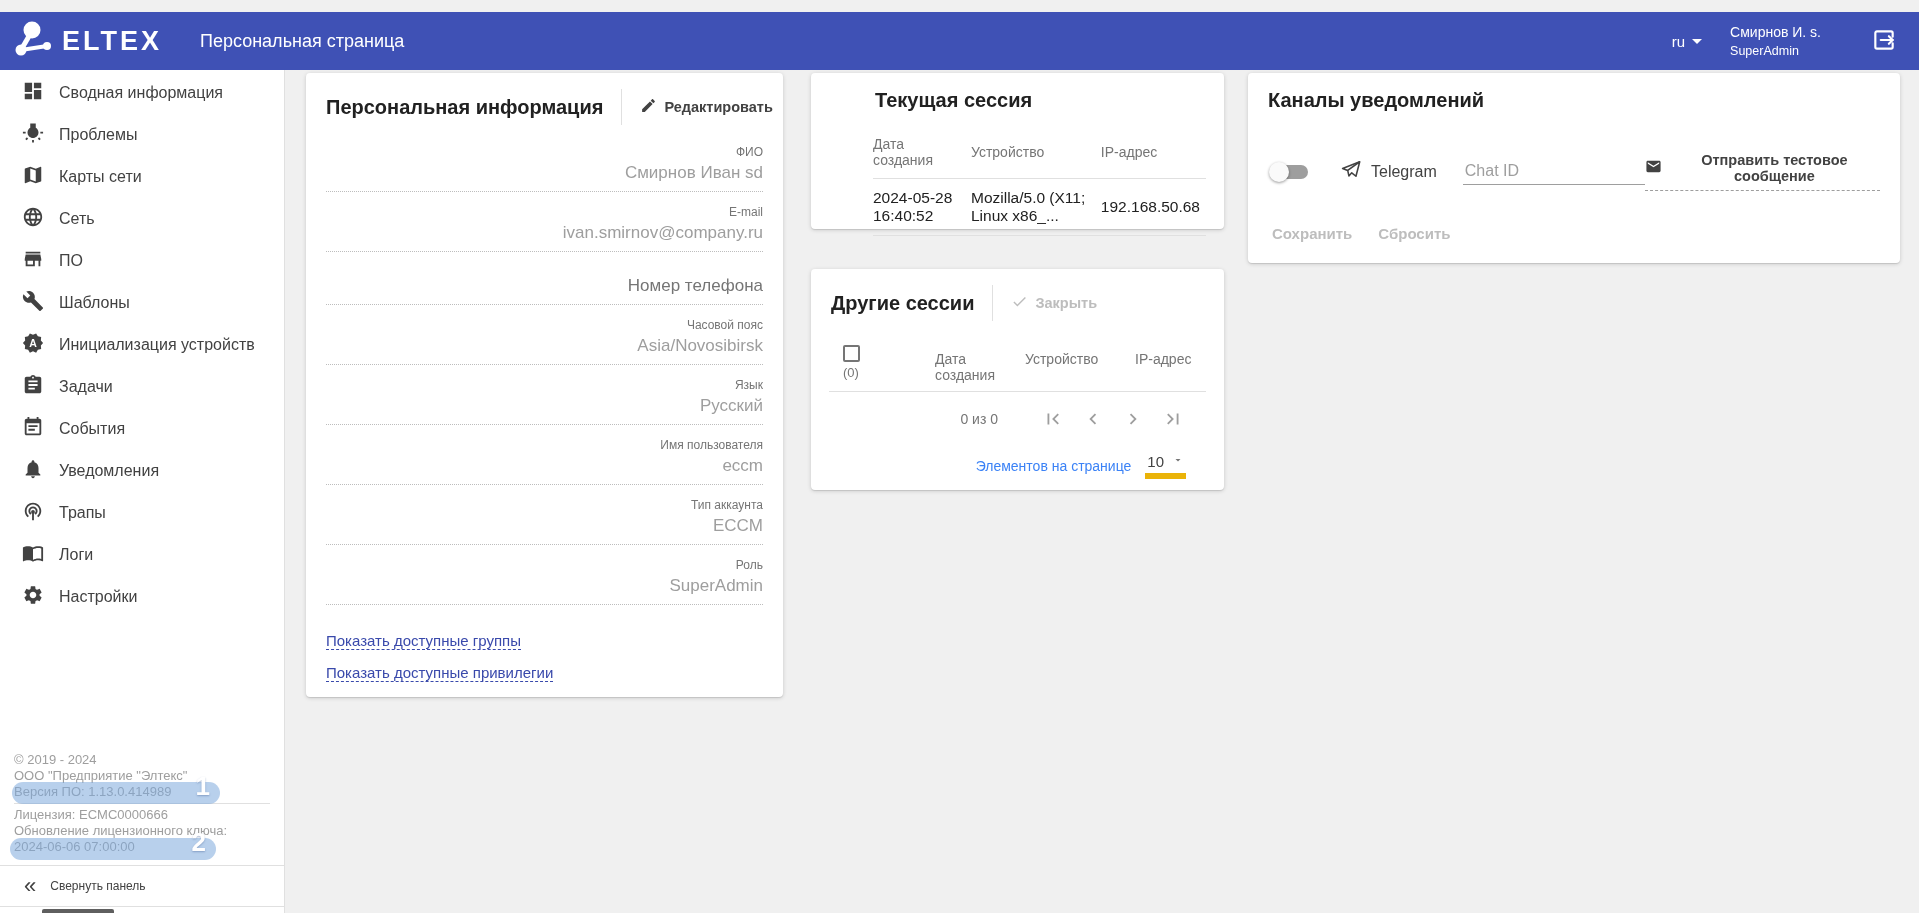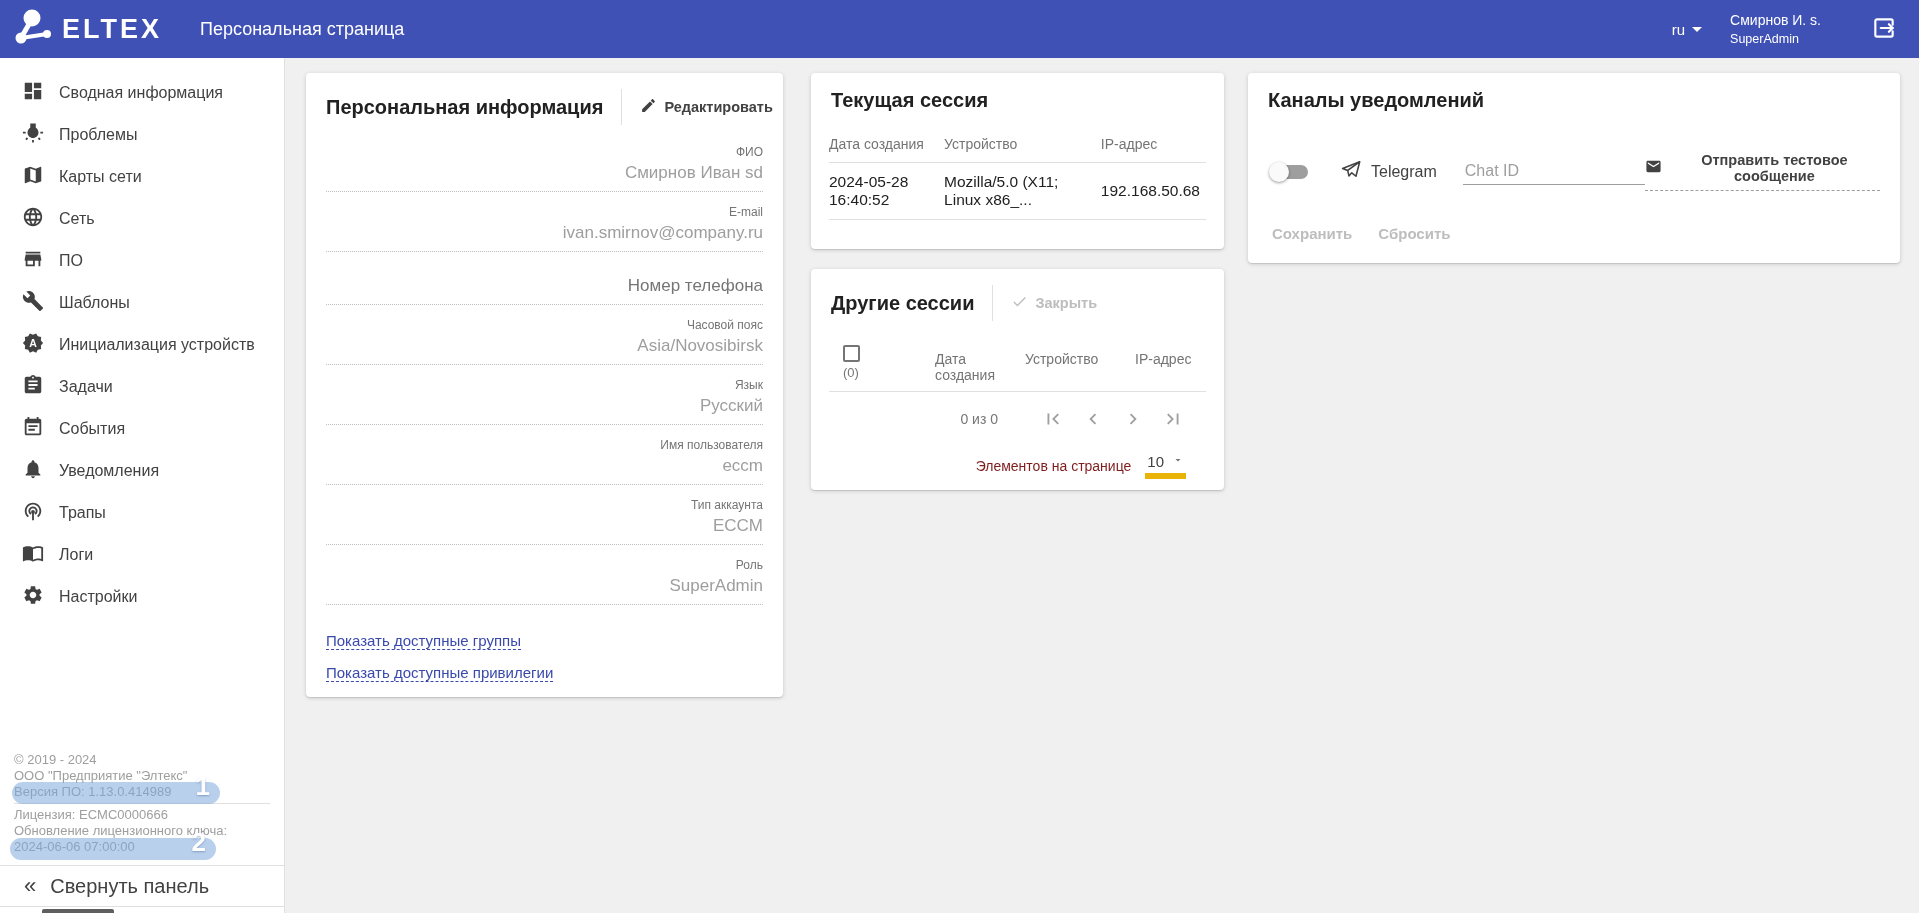--- a/index.html
+++ b/index.html
@@ -1,20 +1,20 @@
 <!DOCTYPE html>
 <html><head>
 <meta charset="utf-8">
 <style>
   * { margin:0; padding:0; box-sizing:border-box; }
   html,body { width:1919px; height:913px; overflow:hidden;
     font-family:"Liberation Sans","DejaVu Sans",sans-serif; background:#f0f0f0; }
 
   
-  .appbar { position:absolute; left:0; top:0; width:1919px; height:58px;
+  .appbar { position:absolute; left:0; top:12px; width:1919px; height:58px;
     background:#3f51b5; color:#fff; display:flex; align-items:center; z-index:30; }
   .logo { display:flex; align-items:center; gap:8px; padding-left:12px; width:190px; }
   .logo-text { font-size:27px; font-weight:700; letter-spacing:3px; }
   .appbar-title { font-size:18px; font-weight:500; margin-left:10px; }
   .appbar-right { margin-left:auto; display:flex; align-items:center; gap:28px; padding-right:22px; }
   .lang { display:flex; align-items:center; gap:7px; font-size:15px; cursor:pointer; }
   .lang-caret { width:0; height:0; border-left:5px solid transparent; border-right:5px solid transparent; border-top:5px solid #fff; }
   .userblock { display:flex; flex-direction:column; gap:4px; }
   .username { font-size:14px; cursor:pointer; }
   .userrole { font-size:12.5px; }
@@ -34,21 +34,21 @@
   .side-footer .fline { white-space:nowrap; }
   .foot-hr { border:none; border-top:1px solid #e0e0e0; margin:3px 0; }
   .ann-capsule { position:absolute; background:rgba(125,170,220,0.55); border-radius:12px; height:22px; pointer-events:none; }
   .ann-num { position:absolute; right:10px; top:-4px; color:#fff; font-size:26px; font-weight:800;
     text-shadow:0 1px 2px rgba(70,100,150,.45); font-style:normal; }
   .cap1 { left:12px; top:36px; width:208px; }
   .cap2 { left:10px; top:92px; width:206px; }
   .collapse-row { height:42px; border-top:1px solid #e0e0e0; border-bottom:1px solid #e0e0e0;
     display:flex; align-items:center; gap:14px; padding-left:24px; color:#424242; cursor:pointer; background:#fff; }
   .collapse-ico { font-size:22px; line-height:1; color:#424242; }
-  .collapse-label { font-size:20px; }
+  .collapse-label { font-size:12px; }
   .bottom-sliver { height:6px; background:#fff; position:relative; }
   .bottom-stub { position:absolute; left:42px; bottom:0; width:72px; height:4px; background:#5f5f5f; border-radius:2px 2px 0 0; }
 
   
   .main { position:absolute; left:285px; top:58px; width:1634px; height:855px; background:#f0f0f0; }
   .card { position:absolute; background:#fff; border-radius:4px;
     box-shadow:0 1px 4px rgba(0,0,0,.16), 0 1px 1px rgba(0,0,0,.1); }
   .card-head { display:flex; align-items:center; padding:16px 20px 10px 20px; }
   .card-title { font-size:20px; font-weight:700; color:#212121; white-space:nowrap; }
   .vdiv { width:1px; height:36px; background:#e0e0e0; margin:0 18px; flex:none; }
@@ -62,40 +62,40 @@
   .field { margin-bottom:13px; border-bottom:1px dotted #bdbdbd; padding-bottom:6px; }
   .f-label { font-size:12px; color:#757575; margin-bottom:4px; }
   .f-value { font-size:17px; color:#9e9e9e; min-height:22px; }
   .field-empty { margin-top:24px; }
   .field-empty .f-value { color:#757575; }
   .links { padding:14px 20px 6px 20px; }
   .link { display:inline-block; font-size:15px; color:#3949ab; text-decoration:none;
     border-bottom:1px dashed #3949ab; margin-bottom:14px; cursor:pointer; }
 
   
-  #card-current { left:526px; top:15px; width:413px; height:176px; }
+  #card-current { left:526px; top:15px; width:413px; height:156px;padding-left:44px; }
   .sess-table { width:100%; border-collapse:collapse; margin-top:4px; }
   .sess-table th { text-align:left; font-size:14px; font-weight:400; color:#757575; padding:10px 6px 10px 0; border-bottom:1px solid #e0e0e0; }
   .sess-table td { font-size:15.5px; color:#212121; padding:10px 6px 10px 0; border-bottom:1px solid #e0e0e0; vertical-align:middle; }
   .tpad { padding:0 18px; }
   .col-date { width:119px; } .col-dev { width:163px; } .col-ip { width:100px; }
 
   #card-other { left:526px; top:211px; width:413px; height:221px; }
   .oth-head { display:flex; align-items:flex-start; padding:14px 18px 0 32px; color:#757575; font-size:14px; }
   .oth-head .hcell { padding-top:6px; }
   .chk-col { width:92px; display:flex; flex-direction:column; gap:3px; }
   .checkbox { width:17px; height:17px; border:2px solid #757575; border-radius:2px; background:#fff; cursor:pointer; }
   .chk-count { font-size:13px; color:#757575; }
   .oc-date { width:90px; } .oc-dev { width:110px; } .oc-ip { flex:1; }
   .oth-divider { border:none; border-top:1px solid #e0e0e0; margin:8px 18px 0 18px; }
   .pager { display:flex; align-items:center; justify-content:flex-end; gap:18px; padding:16px 40px 0 0; }
   .pager-range { font-size:14px; color:#757575; margin-right:26px; }
   .pager-btn { background:none; border:none; cursor:default; display:flex; padding:0; }
   .perpage { display:flex; align-items:center; justify-content:flex-end; gap:14px; padding:22px 38px 0 0; }
-  .perpage-label { font-size:14px; color:#7f1d1d; }
+  .perpage-label { font-size:14px; color:#3b82f6; }
   .perpage-select { display:flex; align-items:center; gap:8px; border-bottom:6px solid #eab308; padding:0 2px 3px 2px; cursor:pointer; }
   .perpage-value { font-size:15px; color:#424242; }
 
   
   #card-channels { left:963px; top:15px; width:652px; height:190px; }
   .chan-row { display:flex; align-items:center; padding:30px 20px 0 24px; }
   .switch { position:relative; width:36px; height:14px; background:#9e9e9e; border-radius:7px; cursor:pointer; flex:none; }
   .switch-knob { position:absolute; left:-3px; top:-3px; width:20px; height:20px; border-radius:50%;
     background:#fafafa; box-shadow:0 1px 3px rgba(0,0,0,.4); }
   .tg-label { display:flex; align-items:center; gap:9px; margin-left:32px; font-size:16px; color:#424242; }

